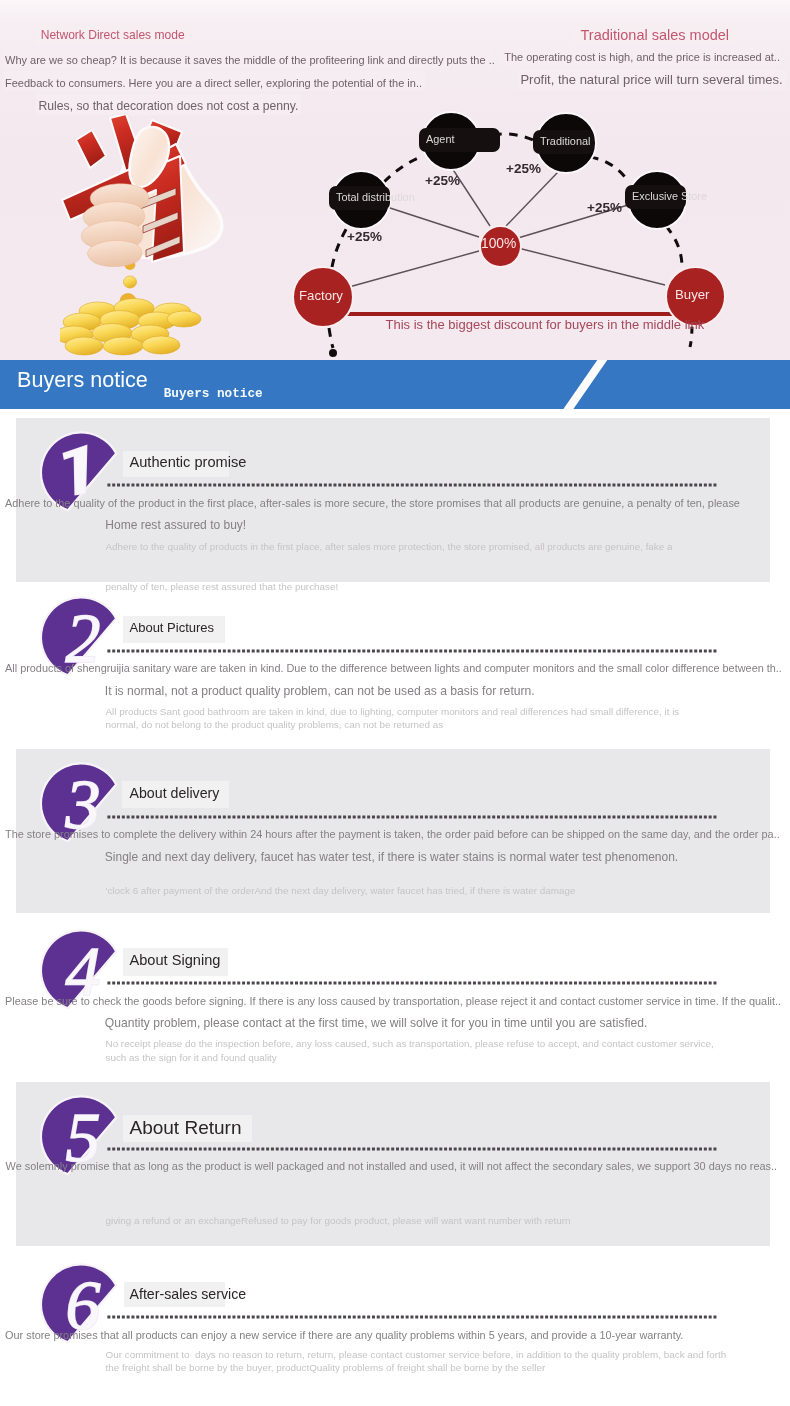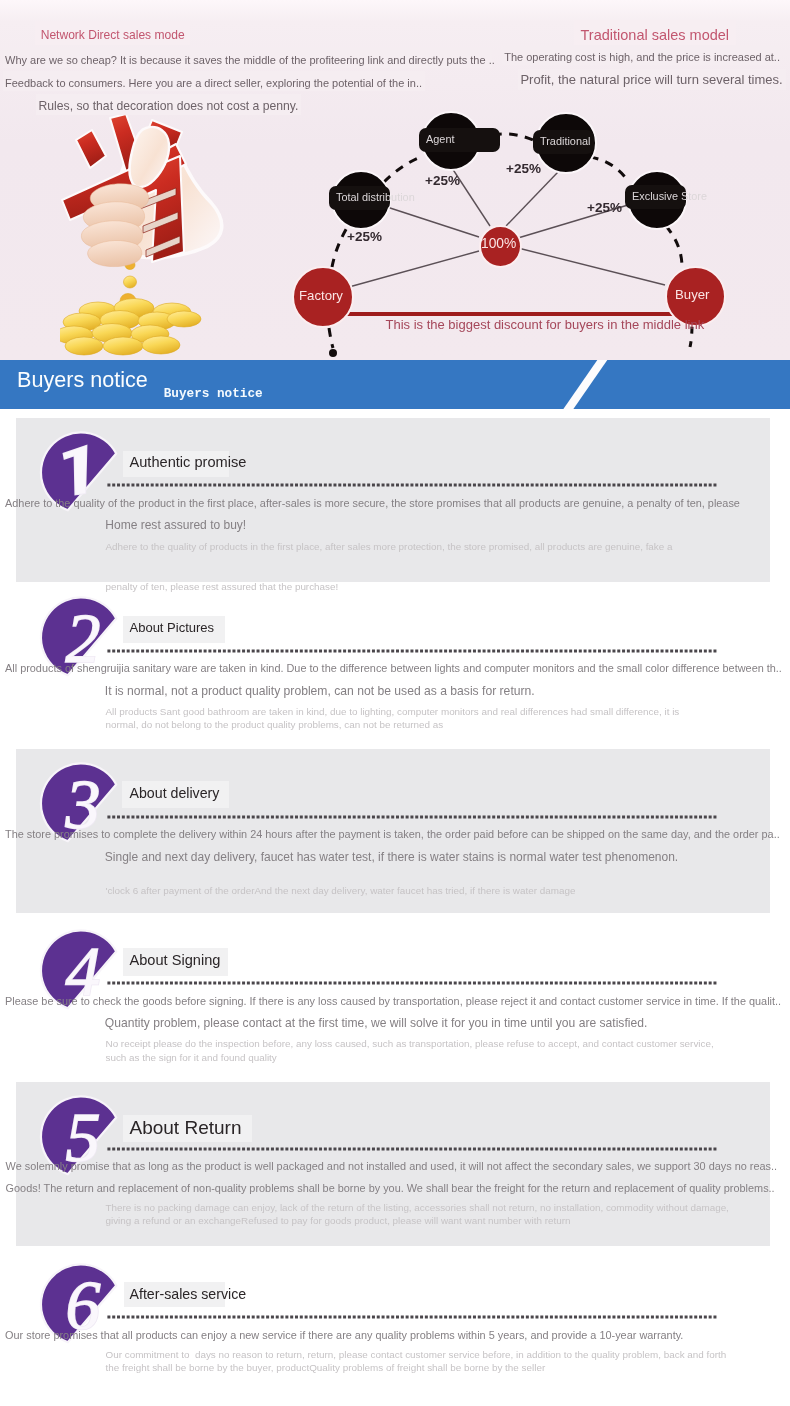--- a/index.html
+++ b/index.html
@@ -296,22 +296,20 @@
     </svg>
   </div>
   <div class="sec-title-bg" style="left:123.2px;top:33.5px;width:129.2px;height:26.9px;"></div>
   <div class="sec-title" style="top:36.96px;font-size:19.0px;line-height:19.0px;">About Return</div>
   <div class="dots" style="top:65.9px;">
         <svg width="612" height="4" viewBox="0 0 612 4">
           <line x1="1.4" y1="2" x2="611" y2="2" stroke="#4a464b" stroke-width="2.9" stroke-dasharray="3 1.81" stroke-linecap="butt"></line>
         </svg>
       </div>
   <div class="ovl" style="left:5.6px;top:79.40px;">We solemnly promise that as long as the product is well packaged and not installed and used, it will not affect the secondary sales, we support 30 days no reas..</div>
-  <div class="ovl" style="left:5.6px;top:101.91px;font-size:10.9px;line-height:10.9px;">Goods! The return and replacement of non-quality problems shall be borne by you. We shall bear the freight for the return and replacement of quality problems..</div>
-  <div class="small" style="left:105.5px;top:121.55px;">There is no packing damage can enjoy, lack of the return of the listing, accessories shall not return, no installation, commodity without damage,</div>
   <div class="small" style="left:105.5px;top:134.75px;">giving a refund or an exchangeRefused to pay for goods product, please will want want number with return</div>
 </div>
 <div class="sec" style="top:1249.6px;height:156.0px;">
   <div class="num">
     <svg viewBox="0 0 90 96" width="90" height="96">
       <path fill="#5c3191" stroke="#f7f4f9" stroke-width="2.2" d="M78.2 29.5 A40 40 0 1 0 29.8 86.2 Z"></path>
       <text x="45" y="73" text-anchor="middle" font-family="Liberation Serif, serif" font-size="70" font-style="italic" fill="#faf7fc" stroke="#efe9f4" stroke-width="1.6" paint-order="stroke">6</text>
     </svg>
   </div>
   <div class="sec-title-bg" style="left:124.0px;top:32.6px;width:101.0px;height:25.3px;"></div>

